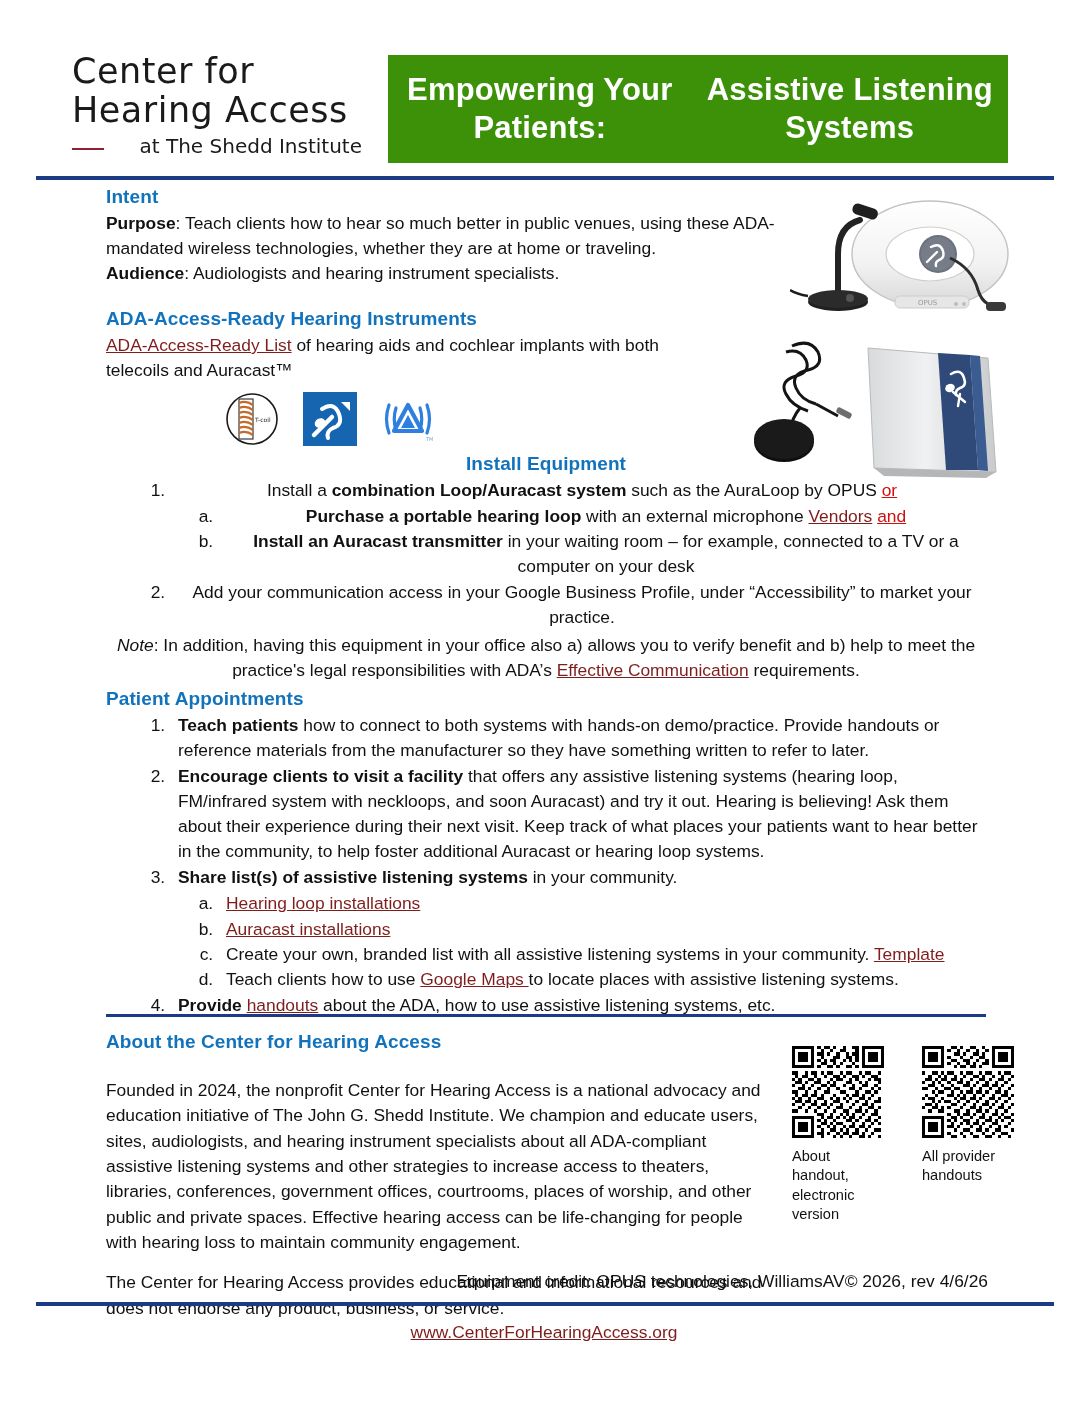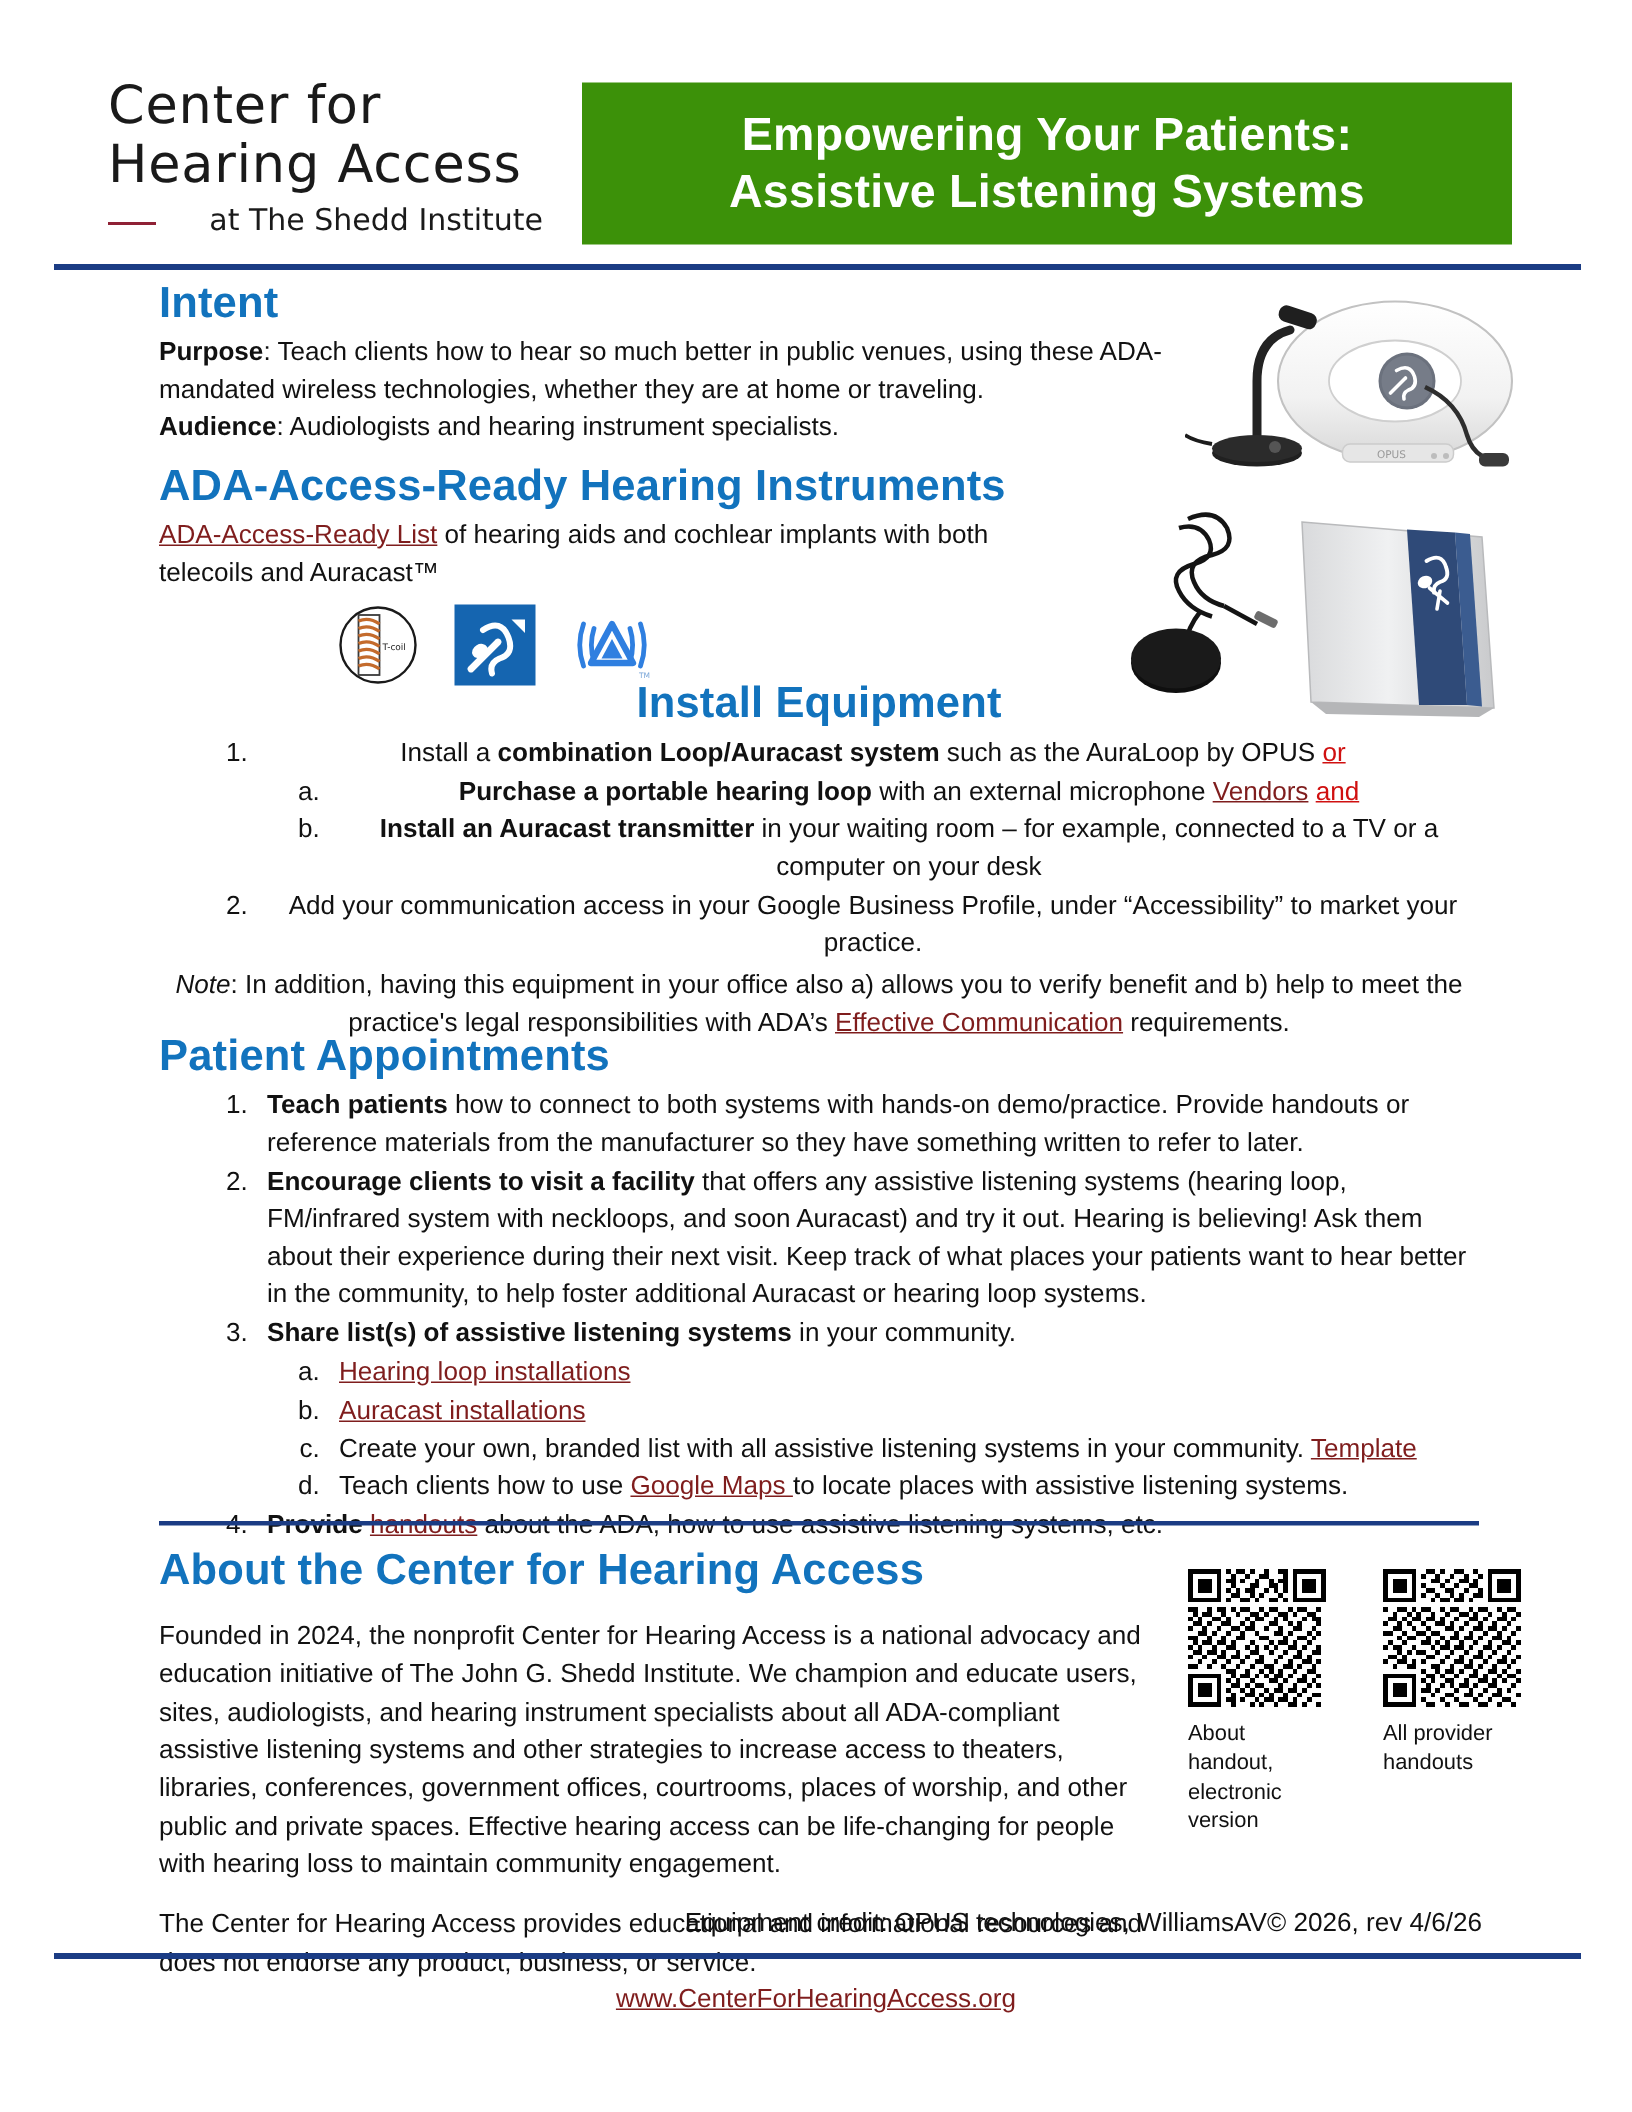--- a/index.html
+++ b/index.html
@@ -61,21 +61,21 @@
   }
 
   .title-banner {
     position: absolute;
     left: 388px;
     top: 55px;
     width: 620px;
     height: 108px;
     background: #3c9109;
     display: flex;
-    flex-direction: column;
+    flex-direction: row;
     align-items: center;
     justify-content: center;
   }
   .title-banner .tline {
     color: #ffffff;
     font-size: 31px;
     font-weight: bold;
     line-height: 1.22;
     letter-spacing: 0.2px;
     text-align: center;
@@ -98,21 +98,21 @@
     width: 1088px;
   }
   .col {
     position: absolute;
     left: 106px;
     width: 880px;
   }
 
   h2.sect {
     color: #1273bd;
-    font-size: 29px;
+    font-size: 19px;
     font-weight: bold;
     margin: 0 0 3px 0;
     letter-spacing: 0.1px;
   }
   p.body, li.body {
     font-size: 17.4px;
     line-height: 1.44;
     margin: 0;
     color: #111111;
   }

